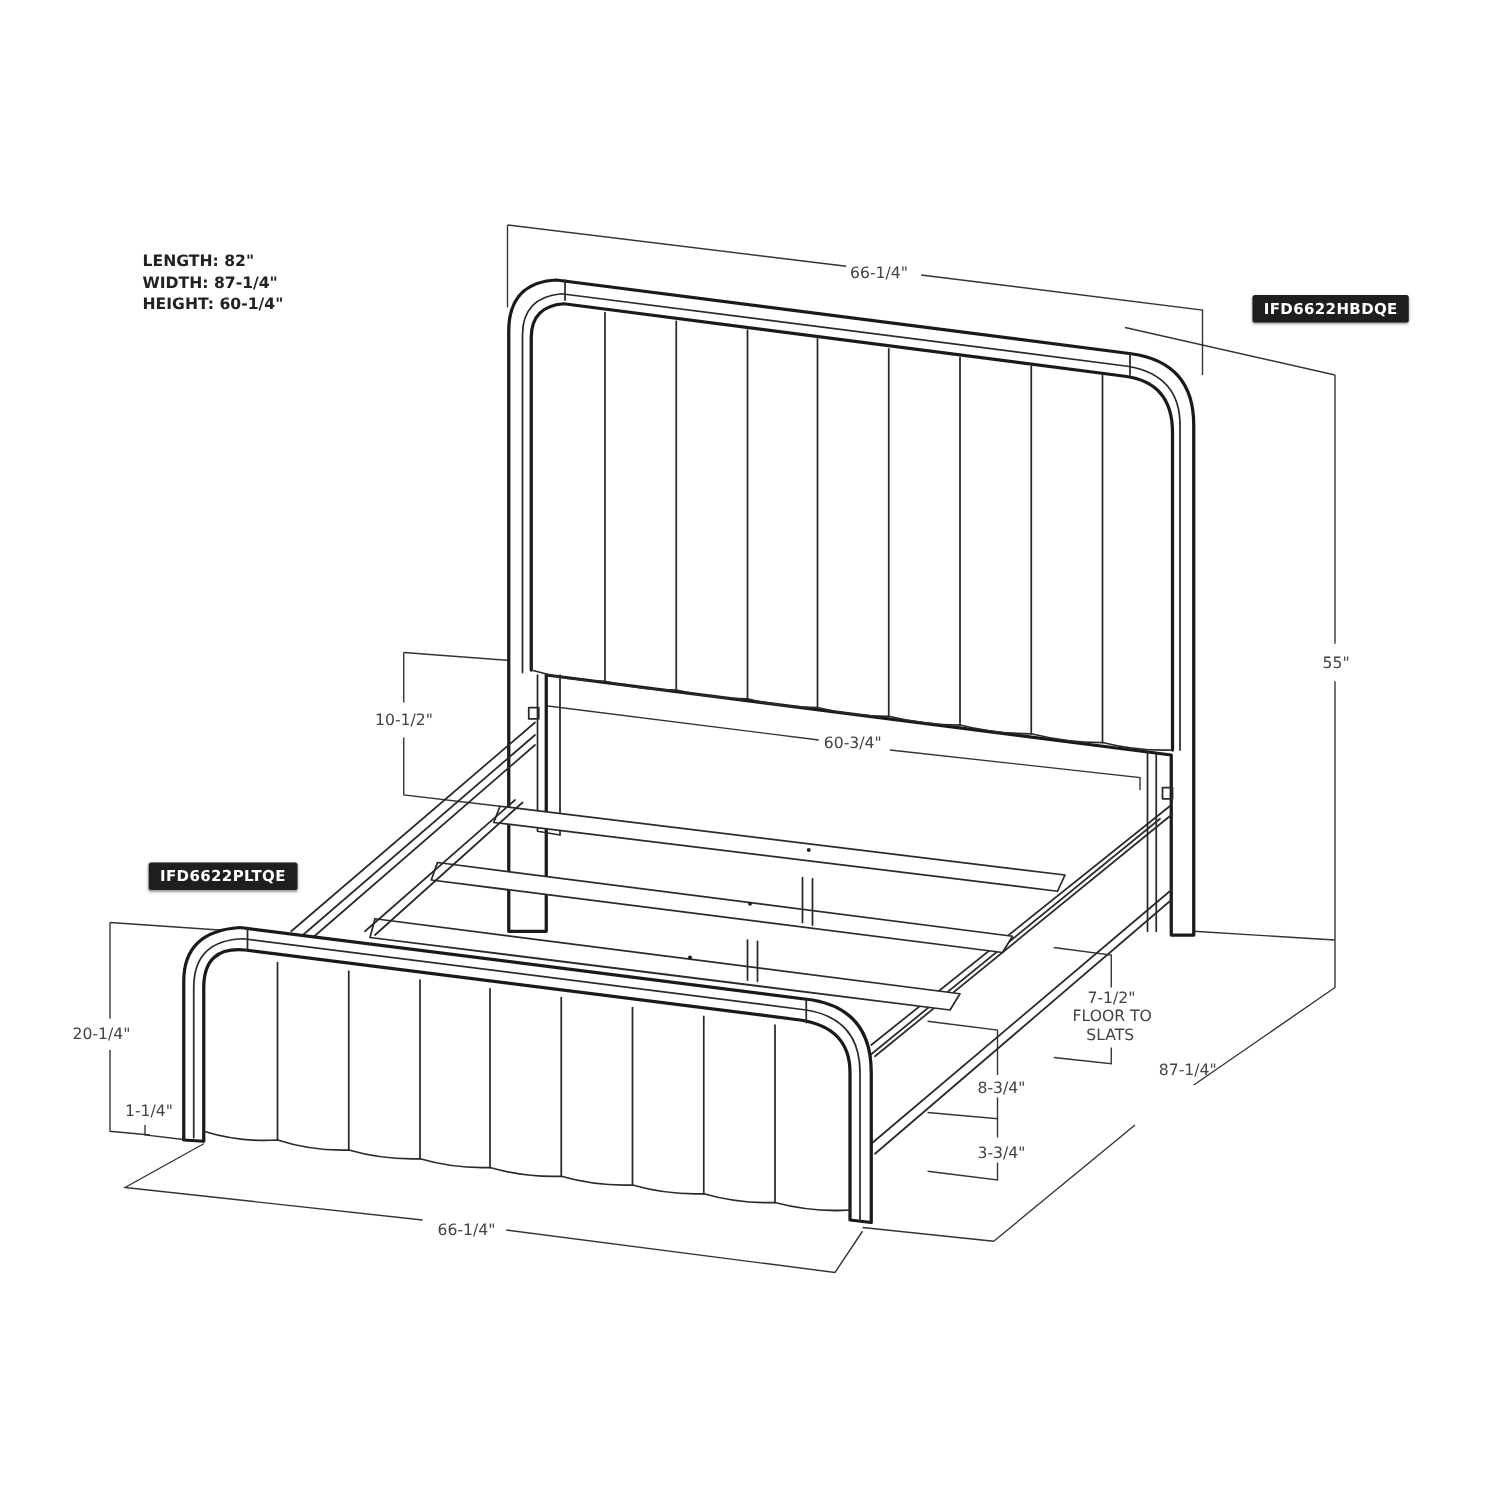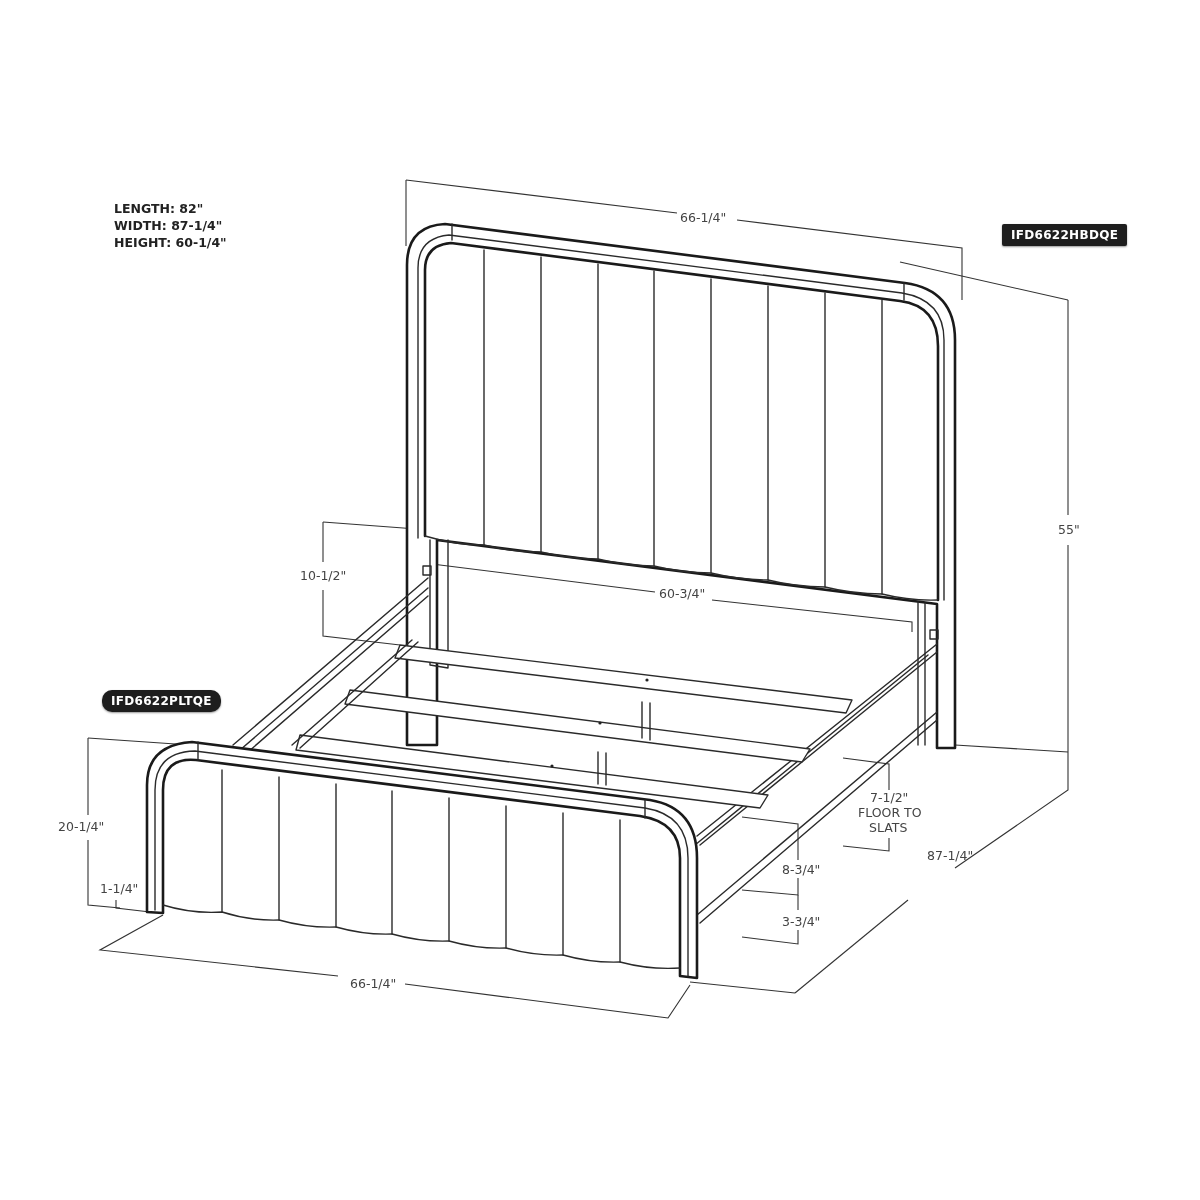--- a/index.html
+++ b/index.html
@@ -10,22 +10,22 @@
   .lnb { stroke:#1a1a1a; stroke-width:2.6; fill:none; stroke-linejoin:round; stroke-linecap:round; }
   .dim { stroke:#333; stroke-width:1.1; fill:none; }
   .fillw { fill:#ffffff; }
   .dimtxt { font-family:"DejaVu Sans", sans-serif; font-size:12.5px; fill:#444; }
   .spec { position:absolute; left:114px; top:200px; font-weight:bold; font-size:12.5px;
           color:#222; line-height:17px; font-family:"DejaVu Sans", sans-serif; }
   .spec div { white-space:nowrap; }
   .tag { position:absolute; background:#1e1e1e; color:#ffffff; font-weight:bold;
          font-size:12px; padding:4px 9px; border-radius:2px; box-shadow:0 1px 2px #999;
          font-family:"DejaVu Sans", sans-serif; letter-spacing:0.3px; }
-  #tag-hb { left:1002px; top:224px;text-align:center; }
-  #tag-pl { left:102px; top:690px;border-radius:10px; }
+  #tag-hb { left:1002px; top:236px;text-align:center; }
+  #tag-pl { left:119px; top:690px; }
 </style>
 </head>
 <body>
 
 <div class="spec">
   <div>LENGTH: 82"</div>
   <div>WIDTH: 87-1/4"</div>
   <div>HEIGHT: 60-1/4"</div>
 </div>
 

